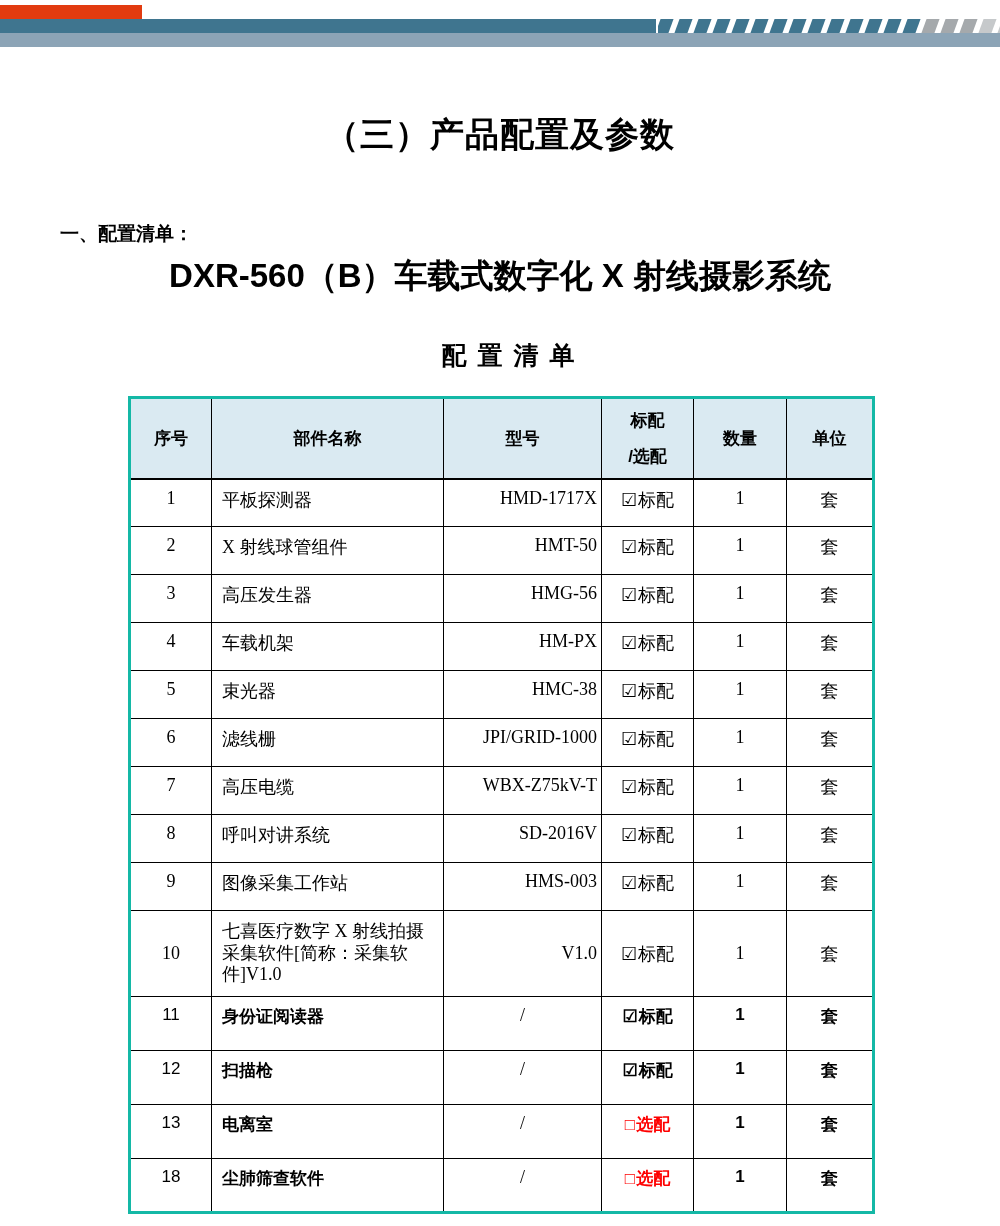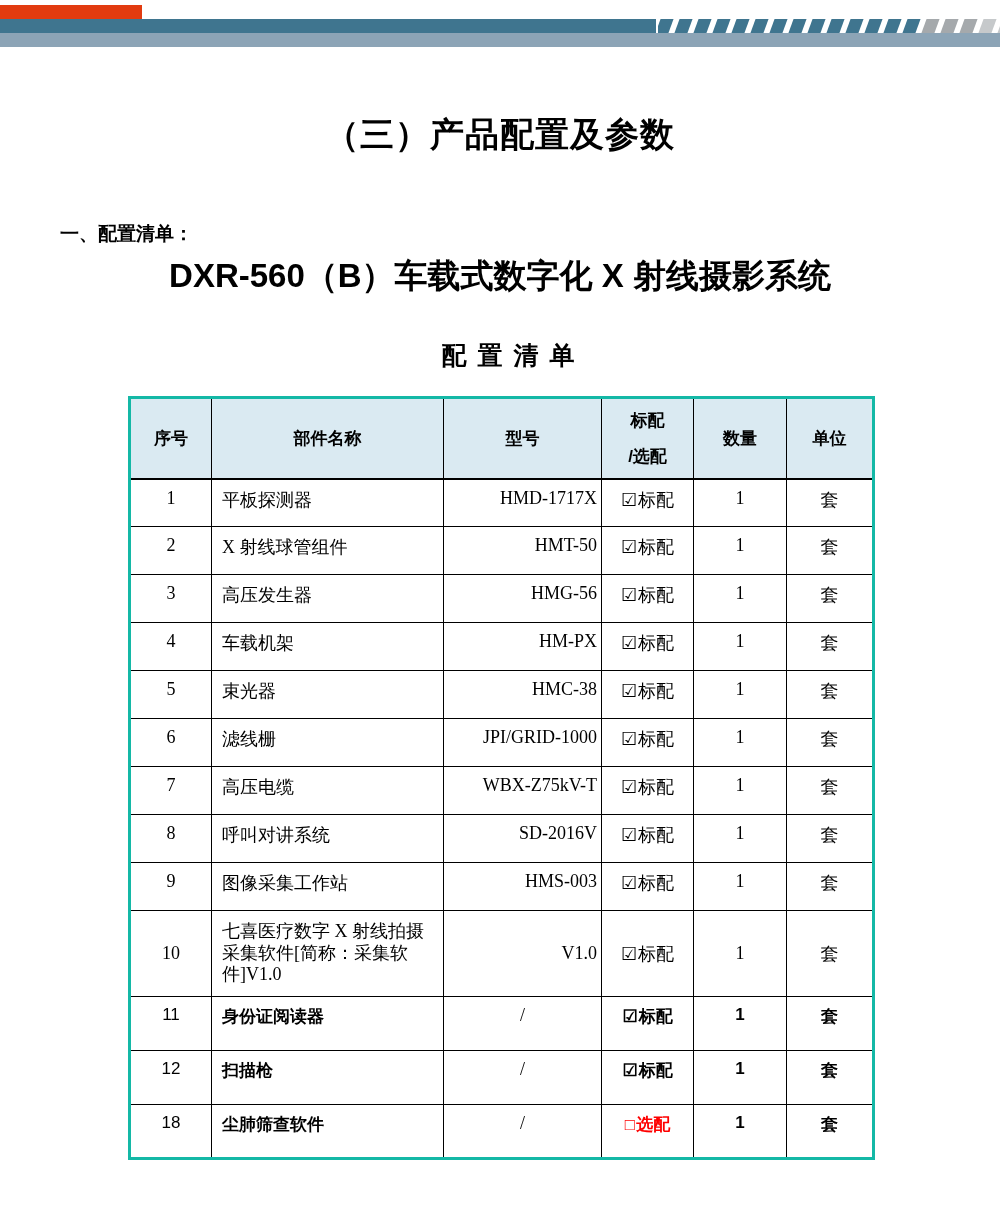--- a/index.html
+++ b/index.html
@@ -227,20 +227,28 @@
         </tr>
         <tr class="sans-row">
           <td class="no">12</td>
           <td class="name">扫描枪</td>
           <td class="model center">/</td>
           <td class="config"><span class="mark">☑</span><span class="option">标配</span></td>
           <td class="qty">1</td>
           <td class="unit">套</td>
         </tr>
         <tr class="sans-row optional">
+          <td class="no">13</td>
+          <td class="name">电离室</td>
+          <td class="model center">/</td>
+          <td class="config"><span class="mark">□</span><span class="option">选配</span></td>
+          <td class="qty">1</td>
+          <td class="unit">套</td>
+        </tr>
+        <tr class="sans-row optional">
           <td class="no">18</td>
           <td class="name">尘肺筛查软件</td>
           <td class="model center">/</td>
           <td class="config"><span class="mark">□</span><span class="option">选配</span></td>
           <td class="qty">1</td>
           <td class="unit">套</td>
         </tr>
       </tbody>
   </table>
 

